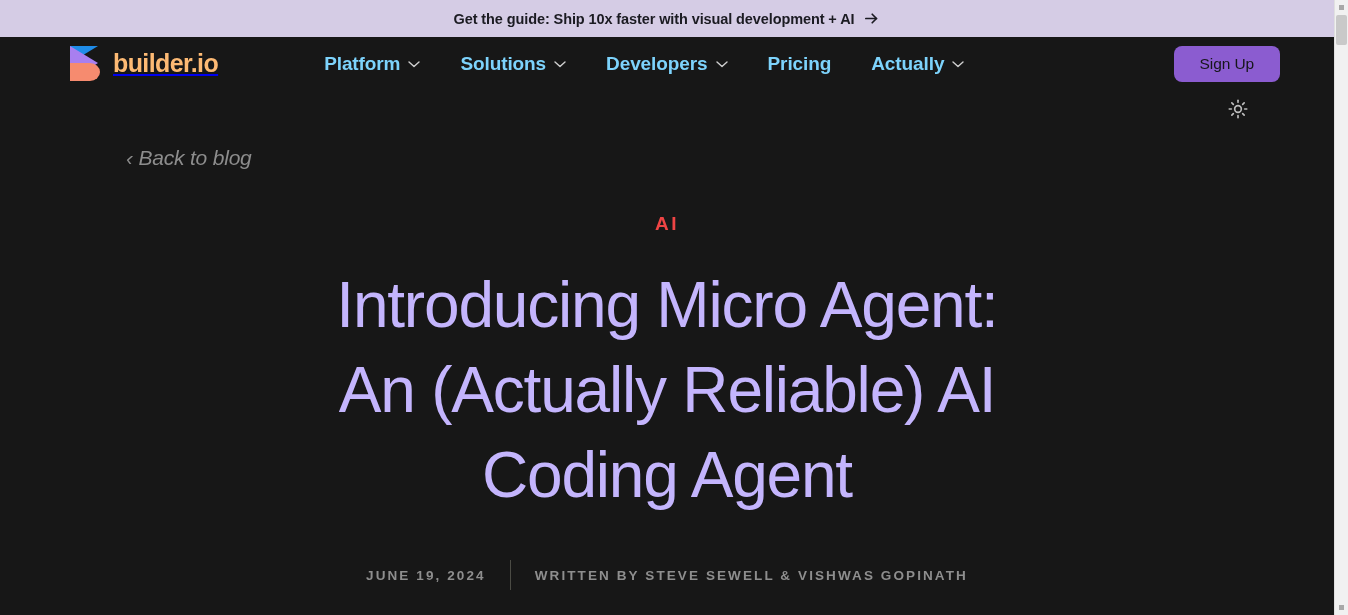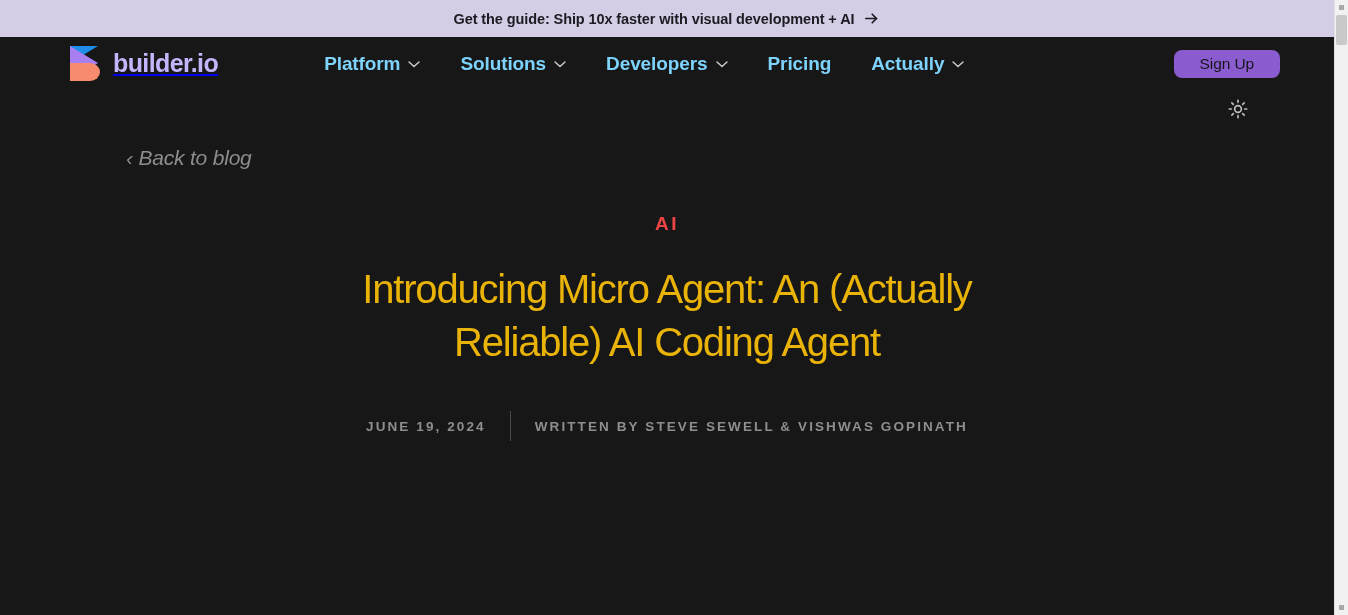--- a/index.html
+++ b/index.html
@@ -75,21 +75,21 @@
   }
   .brand-mark {
     width: 32px;
     height: 37px;
     display: block;
     flex: none;
   }
   .brand-name {
     font-size: 25px;
     font-weight: 700;
-    color: #c4b5fd;
+    color: #fdba74;
     letter-spacing: -0.6px;
   }
 
   .main-nav {
     display: flex;
     align-items: center;
     margin-left: 86px;
     gap: 0px;
   }
   .nav-item {
@@ -133,21 +133,21 @@
   }
   .btn-outline {
     height: 36px;
     padding: 0 22px;
     border-radius: 18px;
     background: transparent;
     border: 1px solid #e4e4e4;
     color: #f0f0f0;
   }
   .btn-primary {
-    height: 28px;
+    height: 36px;
     padding: 0 26px;
     border-radius: 8px;
     background: #8b5cd0;
     color: #16161a;
     font-weight: 400;
   }
 
   
   .utility-row {
     height: 48px;
@@ -197,24 +197,24 @@
     font-weight: 700;
     color: #ef4444;
     letter-spacing: 2.6px;
     text-decoration: none;
     cursor: pointer;
   }
 
   .article-title {
     margin: 28px auto 9px;
     max-width: 700px;
-    font-size: 40px;
+    font-size: 64px;
     line-height: 1.33;
     font-weight: 400;
-    color: #eab308;
+    color: #c4b5fd;
     letter-spacing: -1.2px;
   }
 
   .article-meta {
     margin-top: 42px;
     display: flex;
     align-items: center;
     justify-content: center;
     gap: 24px;
   }

